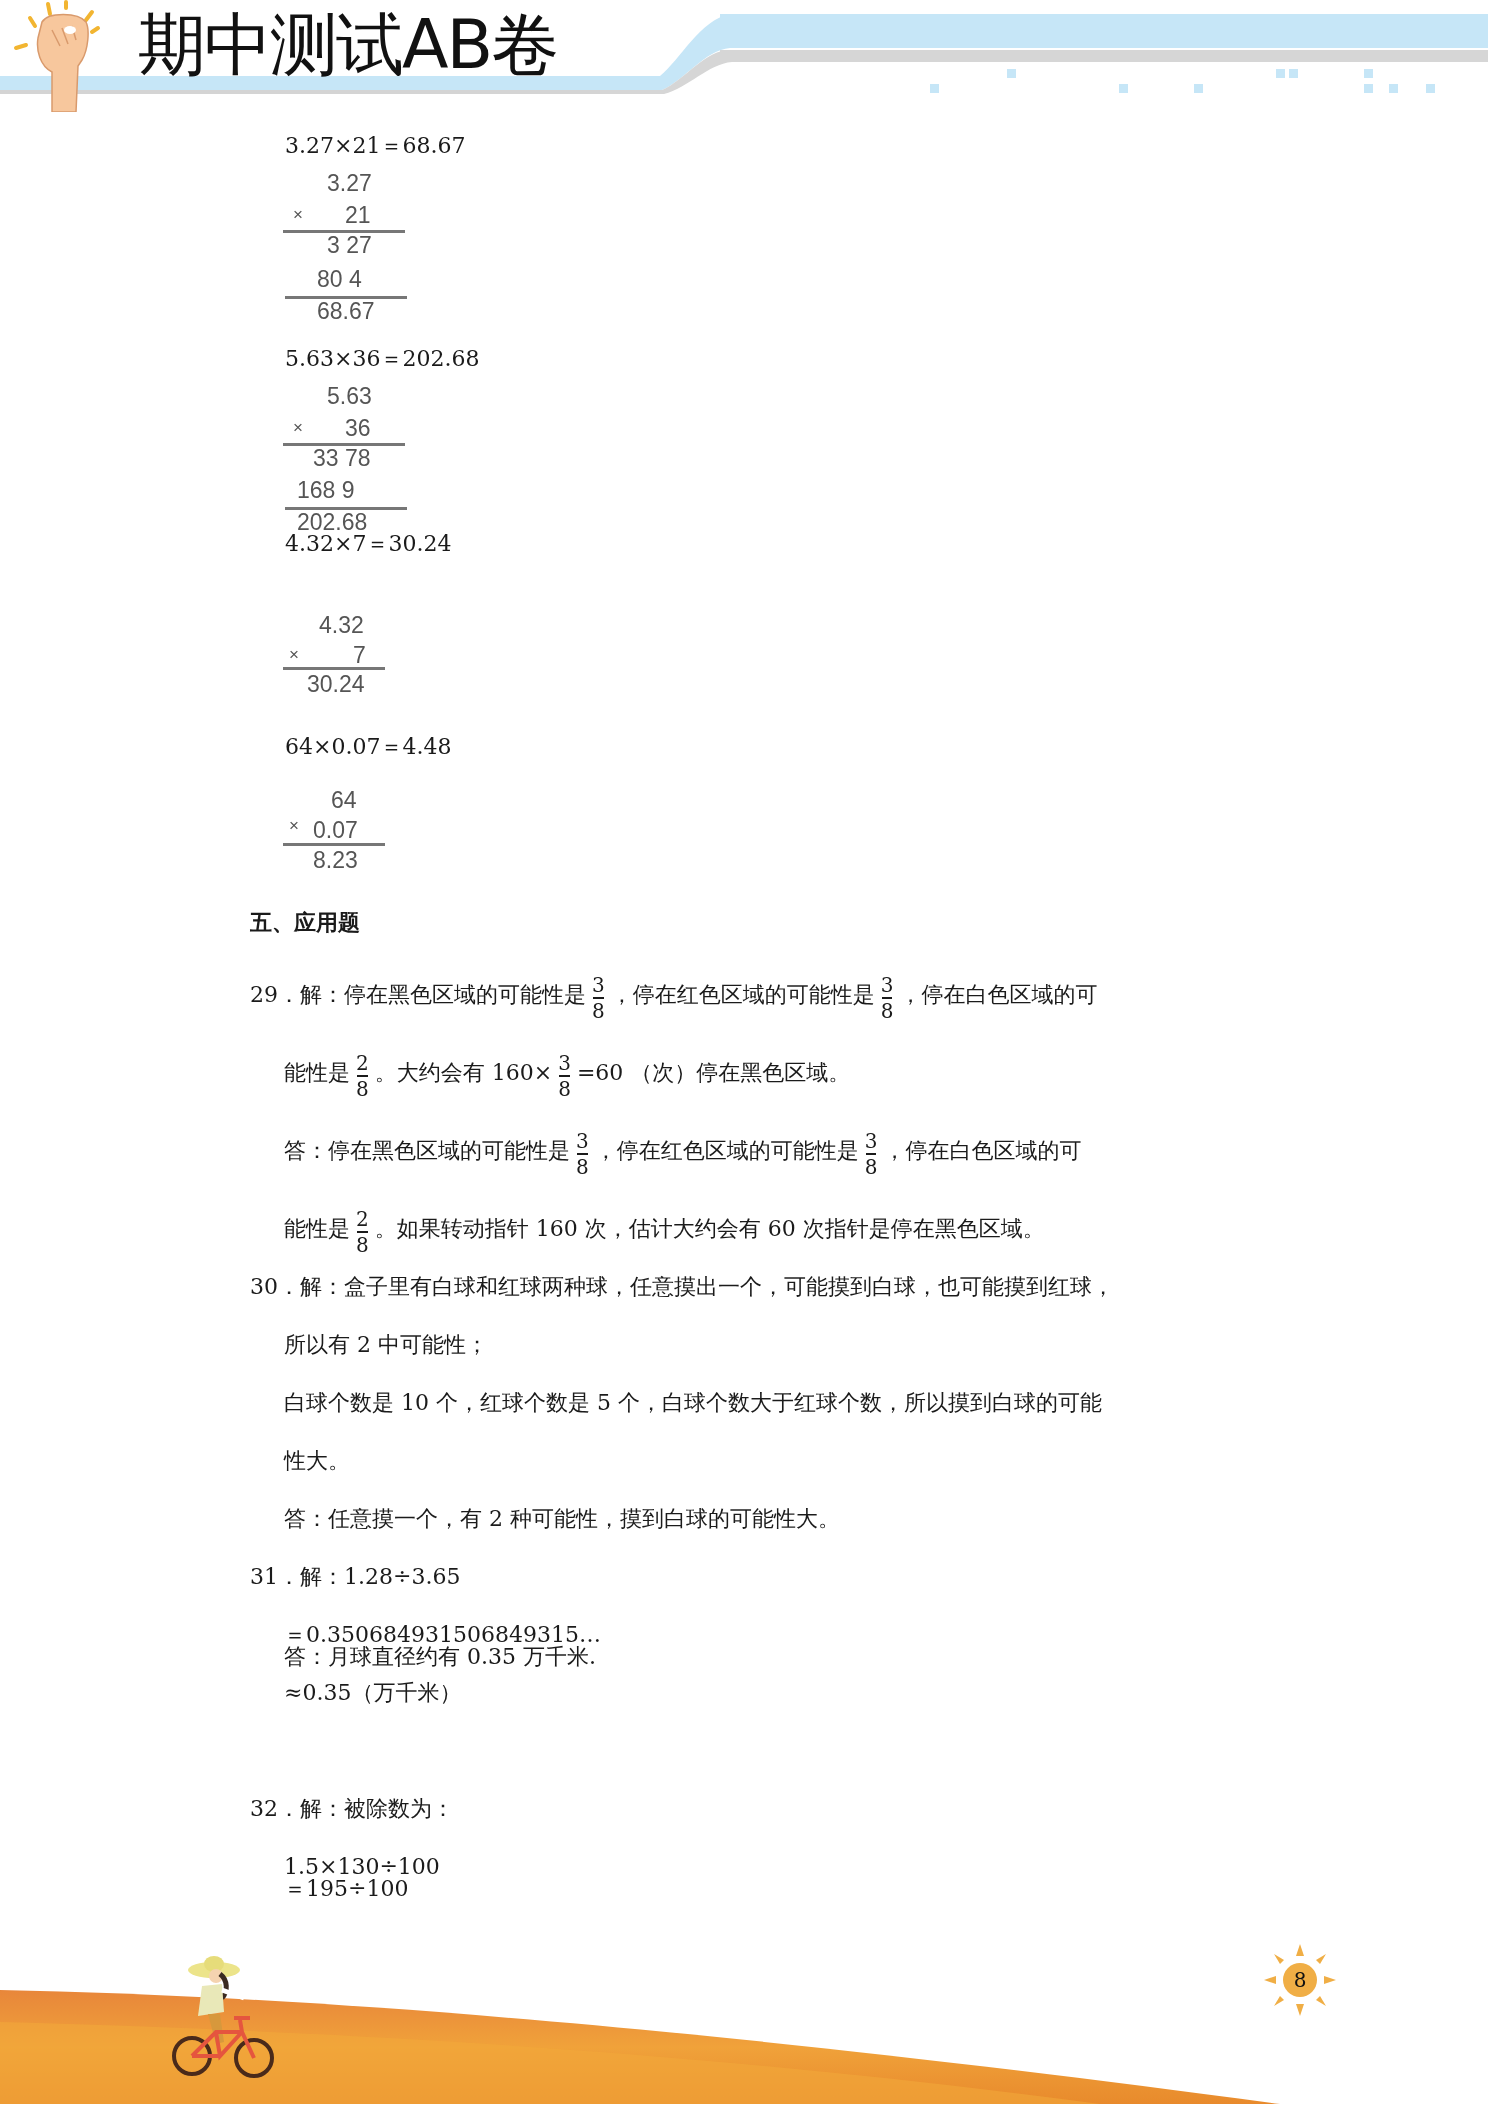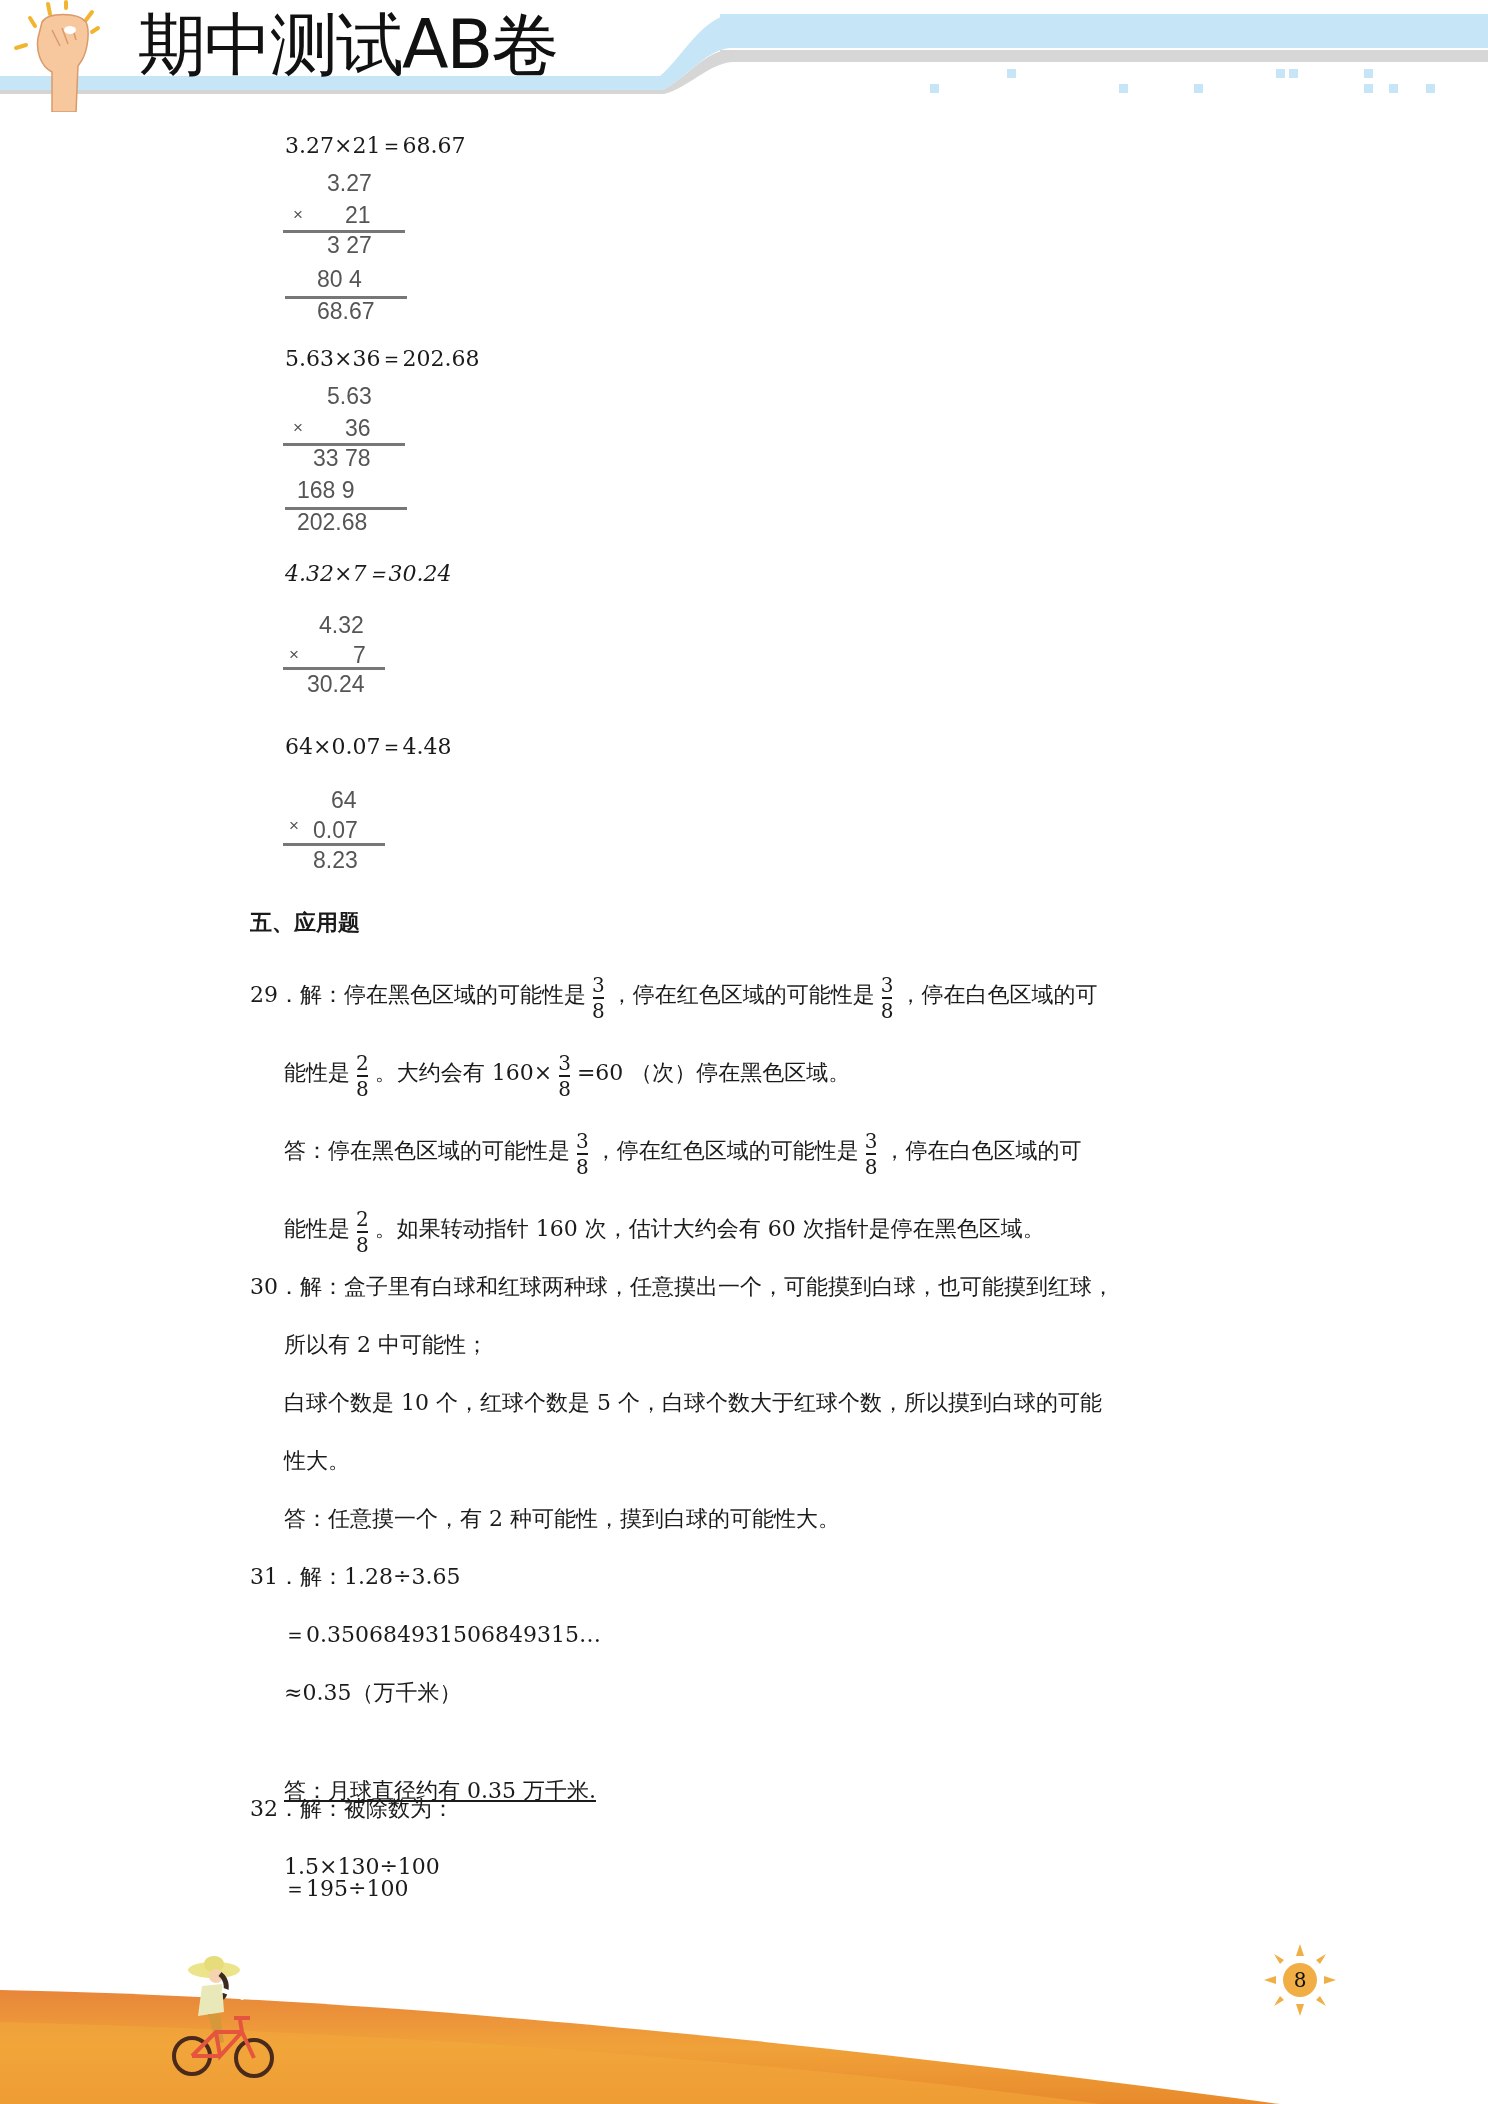--- a/index.html
+++ b/index.html
@@ -98,21 +98,21 @@
     <div class="row" style="left:44px; top:0;">5.63</div>
     <div class="row" style="left:10px; top:32px; font-size:17px;">×</div>
     <div class="row" style="left:62px; top:32px;">36</div>
     <div class="line" style="left:0; top:60px; width:122px;"></div>
     <div class="row" style="left:30px; top:62px;">33 78</div>
     <div class="row" style="left:14px; top:94px;">168 9</div>
     <div class="line" style="left:2px; top:124px; width:122px;"></div>
     <div class="row" style="left:14px; top:126px;">202.68</div>
   </div>
 
-  <div class="eq" style="top:560px;font-style:italic;">4.32×7＝30.24</div>
+  <div class="eq" style="top:530px;">4.32×7＝30.24</div>
   <div class="vm" style="top:612px; width:110px; height:90px;">
     <div class="row" style="left:36px; top:0;">4.32</div>
     <div class="row" style="left:6px; top:30px; font-size:17px;">×</div>
     <div class="row" style="left:70px; top:30px;">7</div>
     <div class="line" style="left:0; top:55px; width:102px;"></div>
     <div class="row" style="left:24px; top:59px;">30.24</div>
   </div>
 
   <div class="eq" style="top:733px;">64×0.07＝4.48</div>
   <div class="vm" style="top:787px; width:110px; height:90px;">
@@ -140,21 +140,21 @@
 
   <div class="p" style="left:250px; top:1272px;">30．解：盒子里有白球和红球两种球，任意摸出一个，可能摸到白球，也可能摸到红球，</div>
   <div class="p" style="left:284px; top:1330px;">所以有 2 中可能性；</div>
   <div class="p" style="left:284px; top:1388px;">白球个数是 10 个，红球个数是 5 个，白球个数大于红球个数，所以摸到白球的可能</div>
   <div class="p" style="left:284px; top:1446px;">性大。</div>
   <div class="p" style="left:284px; top:1504px;">答：任意摸一个，有 2 种可能性，摸到白球的可能性大。</div>
 
   <div class="p" style="left:250px; top:1562px;">31．解：1.28÷3.65</div>
   <div class="p" style="left:284px; top:1620px;text-align:center;">＝0.350684931506849315…</div>
   <div class="p" style="left:284px; top:1678px;">≈0.35（万千米）</div>
-  <div class="p" style="left:284px; top:1776px;text-decoration:underline;">答：月球直径约有 0.35 万千米.</div>
+  <div class="p" style="left:284px; top:1642px;">答：月球直径约有 0.35 万千米.</div>
 
   <div class="p" style="left:250px; top:1794px;">32．解：被除数为：</div>
   <div class="p" style="left:284px; top:1852px;">1.5×130÷100</div>
   <div class="p" style="left:284px; top:1874px;">＝195÷100</div>
 </div>
 
 <svg class="footer" viewBox="0 0 1488 144" preserveAspectRatio="none">
   <defs>
     <linearGradient id="hillgrad" x1="0" y1="0" x2="0" y2="1">
       <stop offset="0" stop-color="#e8863a"></stop>

